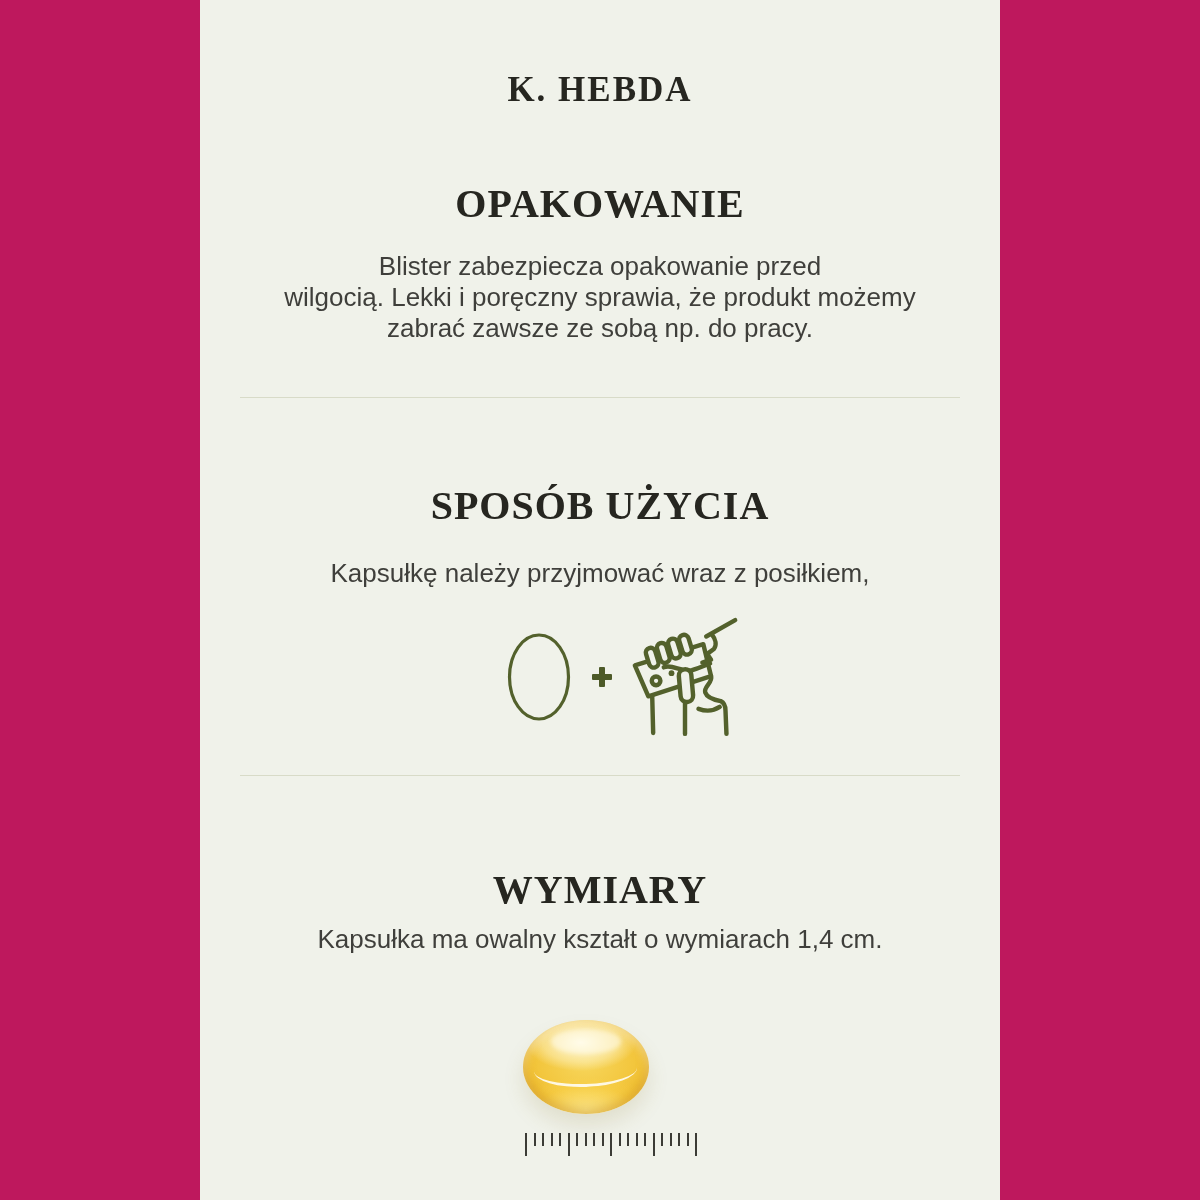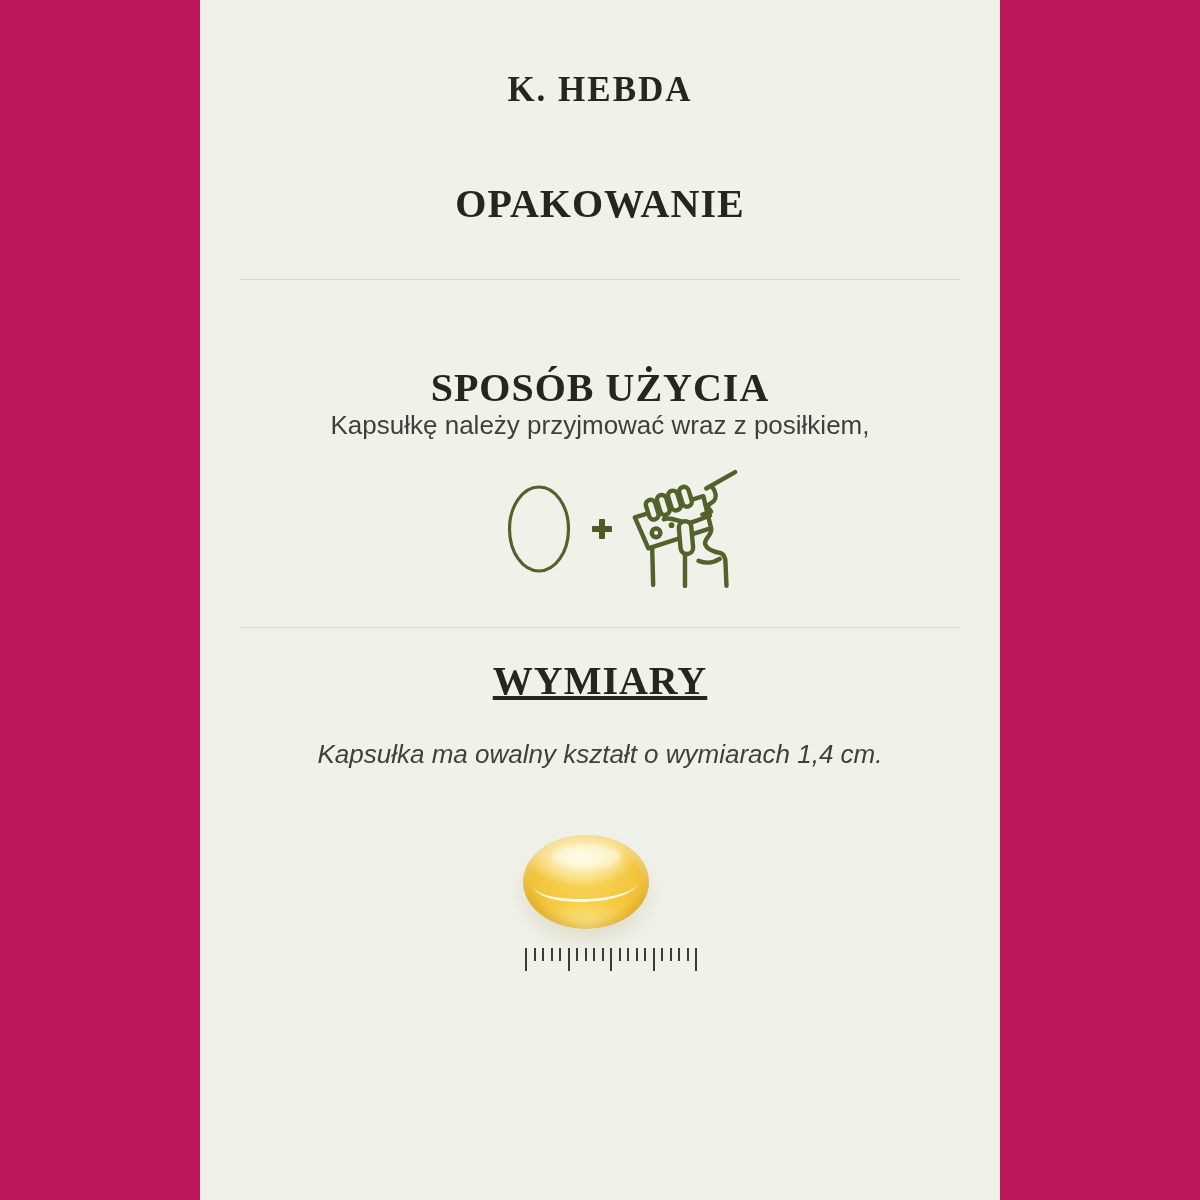--- a/index.html
+++ b/index.html
@@ -19,25 +19,25 @@
     font-family:"Liberation Sans",sans-serif;font-size:26px;line-height:31px;
     color:#3f3f3b;text-align:center;margin:0;
   }
   section{display:flex;flex-direction:column;align-items:center;}
 
   [data-name="packaging-title"]{margin-top:74px;}
   [data-name="packaging-description"]{margin-top:25px;}
   .divider{width:720px;border:none;border-top:1px solid #d8dbc8;height:0;margin:0;}
   [data-name="divider-1"]{margin-top:53px;}
   [data-name="usage-title"]{margin-top:86px;}
-  [data-name="usage-description"]{}
+  [data-name="usage-description"]{margin-top:30px;}
   .icon-row{margin-top:26px;display:flex;align-items:center;transform:translateX(23px);}
   [data-name="divider-2"]{margin-top:36px;}
-  [data-name="dimensions-title"]{margin-top:31px;text-decoration:underline;}
-  [data-name="dimensions-description"]{margin-top:36px;font-style:italic;}
+  [data-name="dimensions-title"]{margin-top:92px;}
+  [data-name="dimensions-description"]{margin-top:12px;}
 
   .plus-icon{width:20px;height:20px;position:relative;margin:0 19px 0 21px;display:inline-block;}
   .plus-icon::before,.plus-icon::after{content:"";position:absolute;background:#4d5a28;border-radius:1px;}
   .plus-icon::before{left:0;top:7px;width:20px;height:6px;}
   .plus-icon::after{left:7px;top:0;width:6px;height:20px;}
 
   
   .capsule-photo{
     margin-top:65px;transform:translateX(-14px);
     width:126px;height:94px;border-radius:50%;position:relative;
@@ -74,20 +74,25 @@
 </head>
 <body>
 
 <div class="page" data-name="page-background">
   <main class="panel" data-name="product-detail-panel">
 
     <h1 class="brand" data-name="brand-title">K. HEBDA</h1>
 
     <section data-name="section-packaging">
       <h2 class="heading" data-name="packaging-title">OPAKOWANIE</h2>
+      <div class="body-text" data-name="packaging-description">
+        <div data-name="text-line">Blister zabezpiecza opakowanie przed</div>
+        <div data-name="text-line">wilgocią. Lekki i poręczny sprawia, że produkt możemy</div>
+        <div data-name="text-line">zabrać zawsze ze sobą np. do pracy.</div>
+      </div>
     </section>
 
     <hr class="divider" data-name="divider-1">
 
     <section data-name="section-usage">
       <h2 class="heading" data-name="usage-title">SPOSÓB UŻYCIA</h2>
       <div class="body-text" data-name="usage-description">
         <div data-name="text-line">Kapsułkę należy przyjmować wraz z posiłkiem,</div>
       </div>
 

